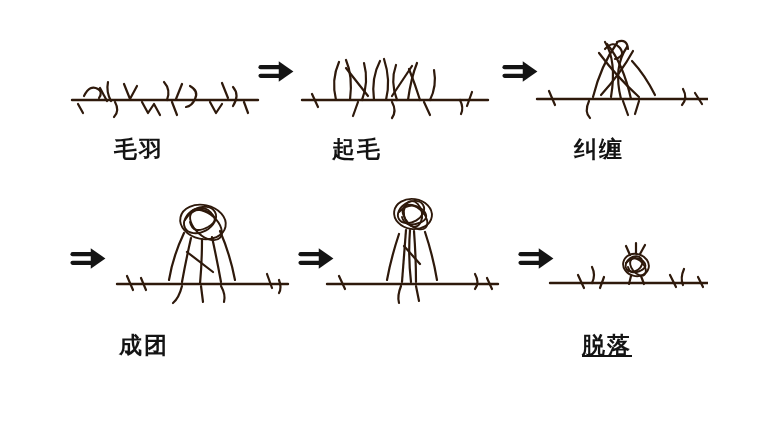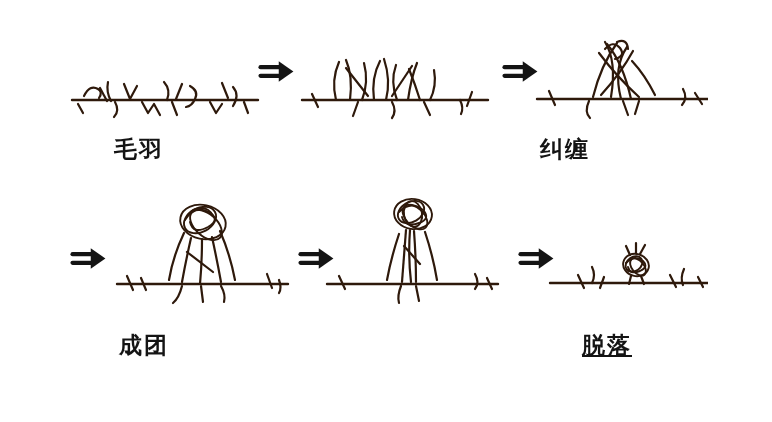--- a/index.html
+++ b/index.html
@@ -94,20 +94,21 @@
       <path class="fiber" d="M46 26 l22 28"></path>
       <path class="fiber" d="M112 24 l-20 30"></path>
       <path class="fiber" d="M58 60 l-5 14"></path>
       <path class="fiber" d="M92 60 q5 9 0 16"></path>
       <path class="fiber" d="M124 60 l6 13"></path>
       <path class="fiber" d="M12 52 l6 13"></path>
       <path class="fiber" d="M172 50 l-5 14"></path>
       <path class="fiber" d="M160 58 q4 8 1 14"></path>
     </svg>
   </div>
+  <div class="stage-label" style="left:357px;top:134px;">起毛</div>
 
   <div class="arrow" style="left:502px;top:58px;">
     <svg viewBox="0 0 44 30">
         <use href="#dbl-arrow"></use>
       </svg>
   </div>
 
   <div class="stage-art" style="left:535px;top:35px;">
     <svg width="175" height="108" viewBox="0 0 175 108">
       <path class="baseline" d="M2 64 H173"></path>
@@ -121,21 +122,21 @@
       <path class="fiber" d="M82 7 q10 -4 11 7"></path>
       <path class="fiber" d="M120 60 Q110 40 97 26"></path>
       <path class="fiber" d="M54 66 q-5 11 1 17"></path>
       <path class="fiber" d="M88 66 l5 14"></path>
       <path class="fiber" d="M104 66 l-4 13"></path>
       <path class="fiber" d="M14 56 l6 14"></path>
       <path class="fiber" d="M148 54 q5 9 -1 16"></path>
       <path class="fiber" d="M160 58 l7 11"></path>
     </svg>
   </div>
-  <div class="stage-label" style="left:565px;top:134px;">纠缠</div>
+  <div class="stage-label" style="left:599px;top:134px;">纠缠</div>
 
   <div class="arrow" style="left:734px;top:55px;">
     <svg viewBox="0 0 44 30">
         <use href="#dbl-arrow"></use>
       </svg>
   </div>
 
   <div class="arrow" style="left:70px;top:245px;">
     <svg viewBox="0 0 44 30">
         <use href="#dbl-arrow"></use>

